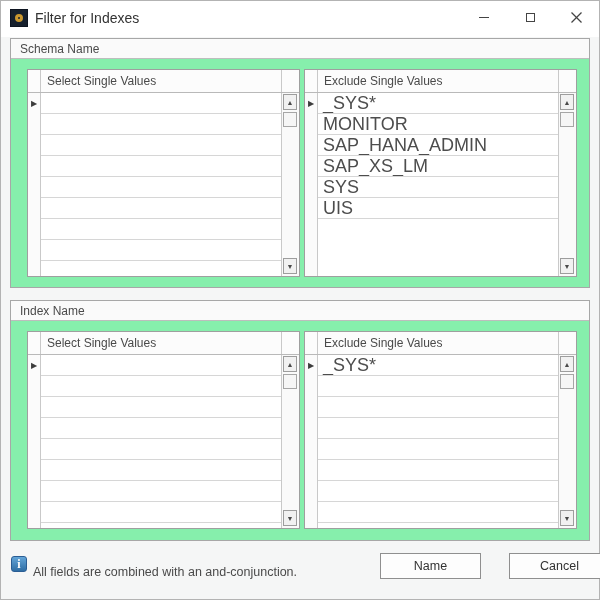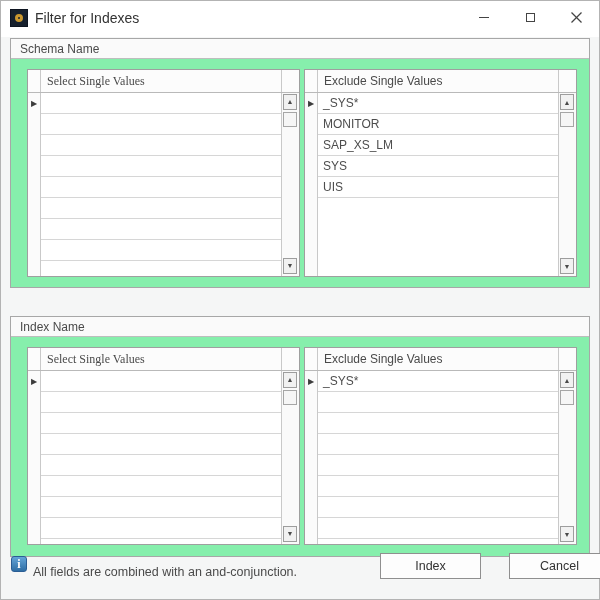--- a/index.html
+++ b/index.html
@@ -14,39 +14,39 @@
   .win-title { position:absolute; left:34px; top:0; height:44px; line-height:35px; font-size:14px; color:#333; }
   .win-btn { position:absolute; top:0; width:46px; height:32px; display:flex; align-items:center; justify-content:center; }
   .win-btn.min { left:460px; } .win-btn.max { left:506px; } .win-btn.close { left:552px; }
   .glyph-min { display:block; width:10px; height:0; border-top:1px solid #444; }
   .glyph-max { display:block; width:9px; height:9px; border:1px solid #444; }
 
   
   .group { position:absolute; left:9px; width:580px; border:1px solid #a7a7a7; background:#86efac; }
   .group-title { height:20px; line-height:20px; padding-left:9px; font-size:12px; color:#4a4a4a; background:#fafafa; border-bottom:1px solid #bdbdbd; }
   #schema-group { top:37px; height:250px; }
-  #index-group  { top:315px; height:241px; }
+  #index-group  { top:299px; height:241px; }
 
   
   .panel { position:absolute; width:273px; border:1px solid #9f9f9f; background:#ffffff; display:flex; flex-direction:column; }
-  .panel.left  { left:16px;font-family:Liberation Serif, serif; }
+  .panel.left  { left:16px; }
   .panel.right { left:293px; }
   #schema-group .panel { top:30px; height:208px; }
   #index-group  .panel { top:30px; height:198px; }
 
   .thead { display:flex; height:23px; background:#fcfcfc; border-bottom:1px solid #b9b9b9; flex:0 0 auto; }
   .th-rowhdr { width:13px; border-right:1px solid #c9c9c9; }
   .th-value { flex:1; font-size:12px; color:#4a4a4a; line-height:22px; padding-left:6px; white-space:nowrap; overflow:hidden; }
   .th-scroll { width:18px; border-left:1px solid #c9c9c9; }
 
   .tbody { display:flex; flex:1; overflow:hidden; }
   .col-rowhdr { width:13px; border-right:1px solid #c9c9c9; background:#fbfbfb; }
   .row-indicator { display:flex; width:100%; height:21px; align-items:center; justify-content:center; font-size:8px; color:#3c3c3c; }
   .col-values { flex:1; overflow:hidden; background:#ffffff; }
-  .grid-row { height:21px; line-height:20px; border-bottom:1px solid #d6d6d6; font-size:12px; color:#4d4d4d; padding-left:5px; white-space:nowrap; overflow:hidden; }
+  .grid-row { height:21px; line-height:20px; border-bottom:1px solid #d6d6d6; font-size:18px; color:#4d4d4d; padding-left:5px; white-space:nowrap; overflow:hidden; }
   .col-scroll { width:18px; border-left:1px solid #c9c9c9; background:#fafafa; position:relative; }
   .sb-btn { position:absolute; left:1px; width:14px; height:16px; background:#f1f1f1; border:1px solid #9d9d9d; display:flex; align-items:center; justify-content:center; }
   .sb-btn span { font-size:7px; color:#4a4a4a; line-height:1; }
   .sb-up { top:1px; }
   .sb-down { bottom:2px; }
   .sb-thumb { position:absolute; left:1px; top:19px; width:14px; height:15px; background:#f6f6f6; border:1px solid #a6a6a6; }
 
   
   .footer { position:absolute; left:0; right:0; bottom:0; height:60px; }
   .info-icon { position:absolute; left:10px; top:17px; width:16px; height:16px; border-radius:3px; border:1px solid #2a5d94; background:linear-gradient(to bottom, var(--info-icon-top), var(--info-icon-bottom)); color:#ffffff; font-family:"Liberation Serif", serif; font-weight:bold; font-size:12px; line-height:14px; text-align:center; }
@@ -121,20 +121,21 @@
         <div class="th-value">Exclude Single Values</div>
         <div class="th-scroll"></div>
       </div>
       <div class="tbody">
         <div class="col-rowhdr">
           <span class="row-indicator">▶</span>
         </div>
         <div class="col-values">
             <div class="grid-row">_SYS*</div>
             <div class="grid-row">MONITOR</div>
+            <div class="grid-row">SAP_HANA_ADMIN</div>
             <div class="grid-row">SAP_XS_LM</div>
             <div class="grid-row">SYS</div>
             <div class="grid-row">UIS</div>
           </div>
         <div class="col-scroll">
           <div class="sb-btn sb-up">
               <span>▲</span>
             </div>
           <div class="sb-thumb"></div>
           <div class="sb-btn sb-down">
@@ -211,17 +212,17 @@
               <span>▼</span>
             </div>
         </div>
       </div>
     </div>
   </div>
 
   <div class="footer">
     <div class="info-icon">i</div>
     <div class="info-text">All fields are combined with an and-conjunction.</div>
-    <div class="btn save">Index</div>
+    <div class="btn save">Name</div>
     <div class="btn cancel">Cancel</div>
   </div>
 
 </div>
 
 </body></html>

